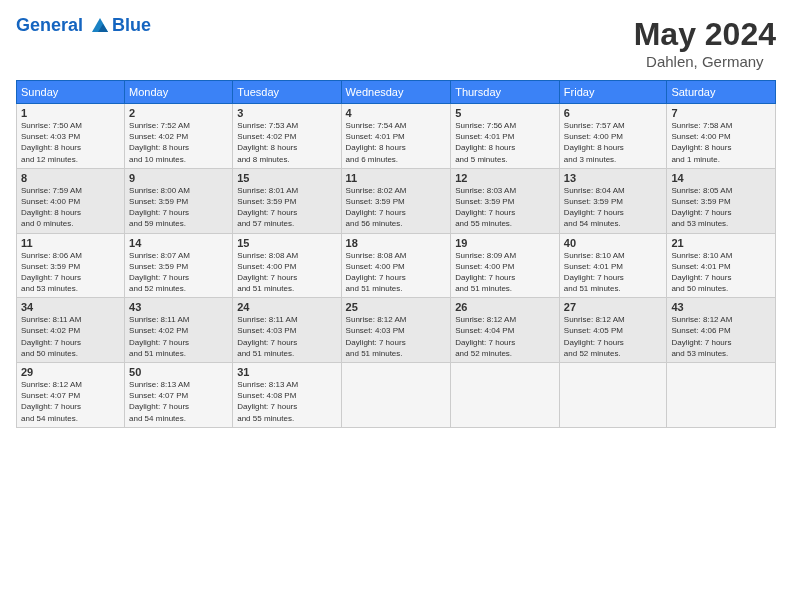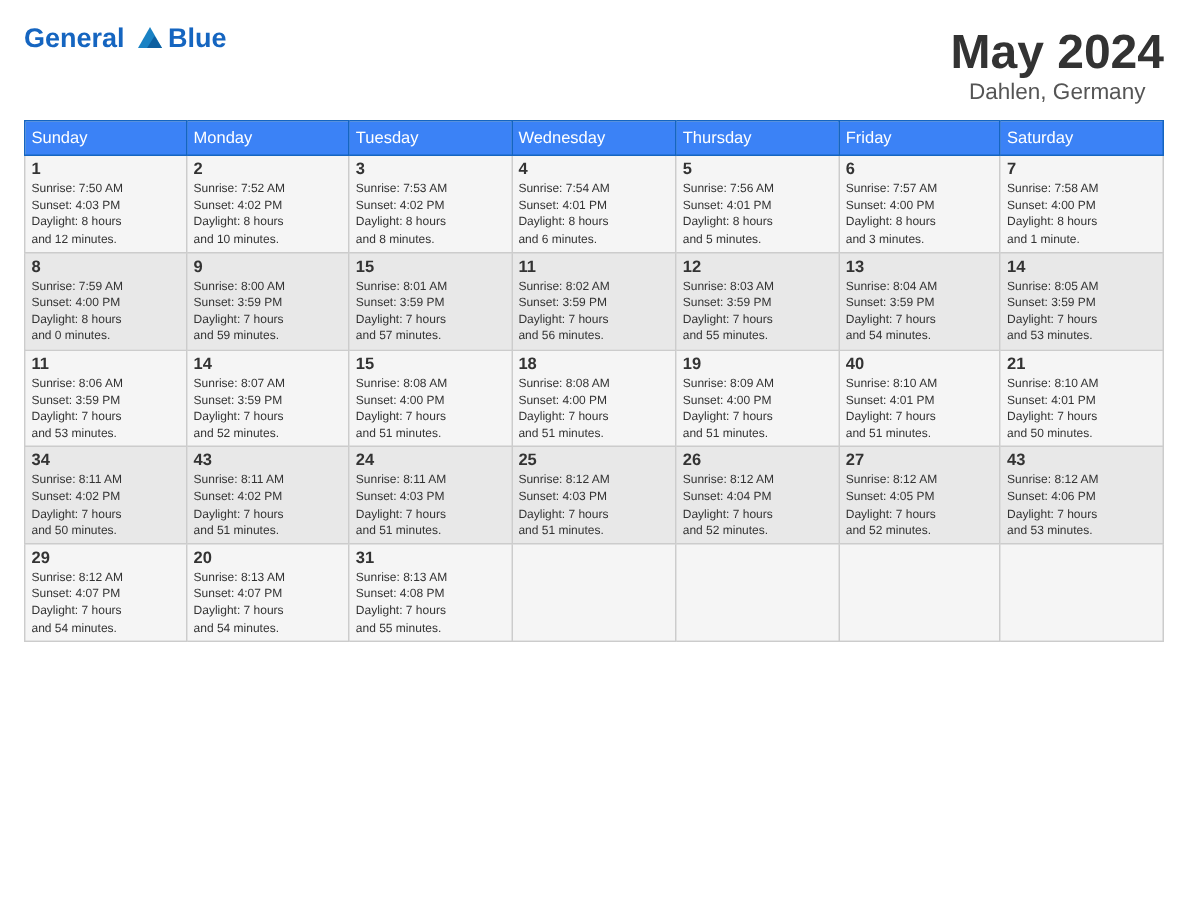--- a/index.html
+++ b/index.html
@@ -238,21 +238,21 @@
             <span class="day-num">43</span>
             <div class="day-detail">Sunrise: 8:12 AM<br>Sunset: 4:06 PM<br>Daylight: 7 hours<br>and 53 minutes.</div>
           </td>
         </tr>
         <tr>
           <td>
             <span class="day-num">29</span>
             <div class="day-detail">Sunrise: 8:12 AM<br>Sunset: 4:07 PM<br>Daylight: 7 hours<br>and 54 minutes.</div>
           </td>
           <td>
-            <span class="day-num">20</span>
+            <span class="day-num">50</span>
             <div class="day-detail">Sunrise: 8:13 AM<br>Sunset: 4:07 PM<br>Daylight: 7 hours<br>and 54 minutes.</div>
           </td>
           <td>
             <span class="day-num">31</span>
             <div class="day-detail">Sunrise: 8:13 AM<br>Sunset: 4:08 PM<br>Daylight: 7 hours<br>and 55 minutes.</div>
           </td>
           <td></td>
           <td></td>
           <td></td>
           <td></td>

